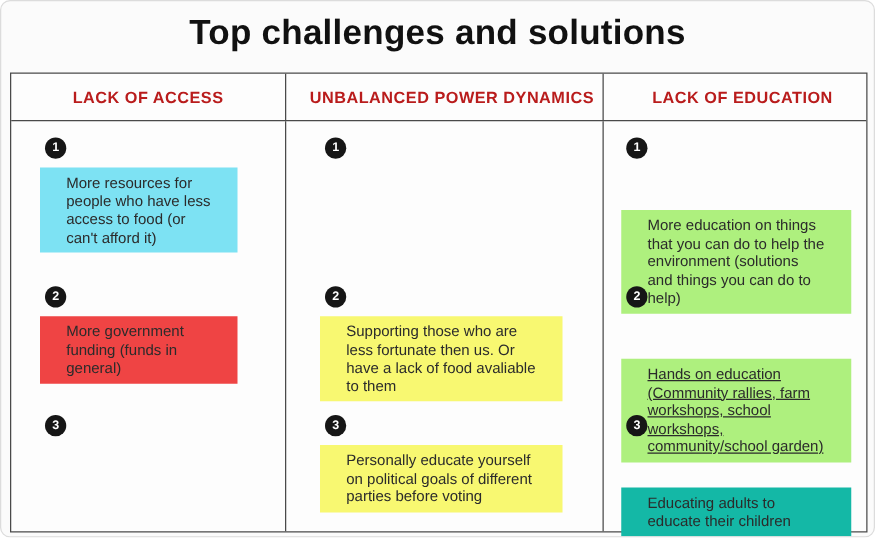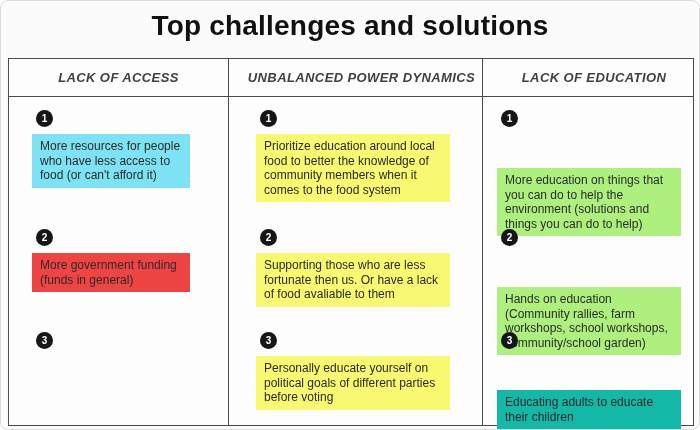--- a/index.html
+++ b/index.html
@@ -15,40 +15,39 @@
     text-align:center; font-size:28px; font-weight:bold; color:#111;
     letter-spacing:0.2px;
   }
   .table {
     position:absolute; left:7px; top:57px; width:686px; height:368px;
     box-sizing:border-box; border:1.5px solid #4a4a4a; background:#fdfdfd;
   }
   .header-row { display:flex; height:38px; border-bottom:1.5px solid #4a4a4a; box-sizing:border-box; }
   .header-cell {
     box-sizing:border-box; display:flex; align-items:center; justify-content:center;
-    font-weight:bold; font-size:13px; color:#404040; letter-spacing:0.4px;
+    font-weight:bold; font-size:13px; color:#b91c1c; letter-spacing:0.4px;
     text-align:right;
-    font-style:italic;
   }
   .header-cell + .header-cell { border-left:1.5px solid #4a4a4a;padding-left:12px; }
   .body { position:relative; display:flex; height:328px; }
   .col { position:relative; box-sizing:border-box; }
   .col + .col { border-left:1.5px solid #4a4a4a; }
   .w0 { width:219px; } .w1 { width:254px; } .w2 { flex:1; }
   .item { position:absolute; }
   .item-0 { top:13px; } .item-1 { top:132px; } .item-2 { top:235px; }
   .col-0 .item { left:23px; } .col-1 .item { left:27px; } .col-2 .item { left:14px; }
   .badge {
     width:17px; height:17px; border-radius:50%; background:#161616; color:#ffffff;
     font-size:10px; font-weight:bold; display:flex; align-items:center; justify-content:center;
     margin-left:4px;
   }
   .note {
     margin-top:7px; font-size:12px; line-height:14.5px; color:#2b2b2b;
-    padding:5px 8px; box-sizing:border-box;
+    padding:5px 21px; box-sizing:border-box;
   }
   .col-0 .note { width:158px; }
   .col-1 .note { width:194px; }
   .col-2 .note { width:184px;margin-top:41px; }
   .stray-char { position:absolute; left:345px; top:179px; font-size:8px; color:#666; }
 </style>
 </head>
 <body>
 
 <div class="page">
@@ -71,39 +70,38 @@
             <div class="badge">2</div>
             <div class="note" style="background: #ef4444;">More government funding (funds in general)</div>
           </div>
           <div class="item item-2">
             <div class="badge">3</div>
           </div>
         </div>
         <div class="col col-1 w1">
           <div class="item item-0">
             <div class="badge">1</div>
-            <div class="note" style="background: rgb(248, 248, 113);">Prioritize education around local food to better the knowledge of community members when it comes to the food system</div>
           </div>
           <div class="item item-1">
             <div class="badge">2</div>
             <div class="note" style="background: rgb(248, 248, 113);">Supporting those who are less fortunate then us. Or have a lack of food avaliable to them</div>
           </div>
           <div class="item item-2">
             <div class="badge">3</div>
             <div class="note" style="background: rgb(248, 248, 113);">Personally educate yourself on political goals of different parties before voting</div>
           </div>
         </div>
         <div class="col col-2 w2">
           <div class="item item-0">
             <div class="badge">1</div>
             <div class="note" style="background: rgb(174, 240, 126);">More education on things that you can do to help the environment (solutions and things you can do to help)</div>
           </div>
           <div class="item item-1">
             <div class="badge">2</div>
-            <div class="note" style="background: rgb(174, 240, 126);">Hands on education (Community rallies, farm workshops, school workshops, community/school garden)</div>
+            <div class="note" style="background: rgb(174, 240, 126); text-decoration: underline;">Hands on education (Community rallies, farm workshops, school workshops, community/school garden)</div>
           </div>
           <div class="item item-2">
             <div class="badge">3</div>
             <div class="note" style="background: #14b8a6;">Educating adults to educate their children</div>
           </div>
         </div>
       </div>
   </div>
 </div>
 

